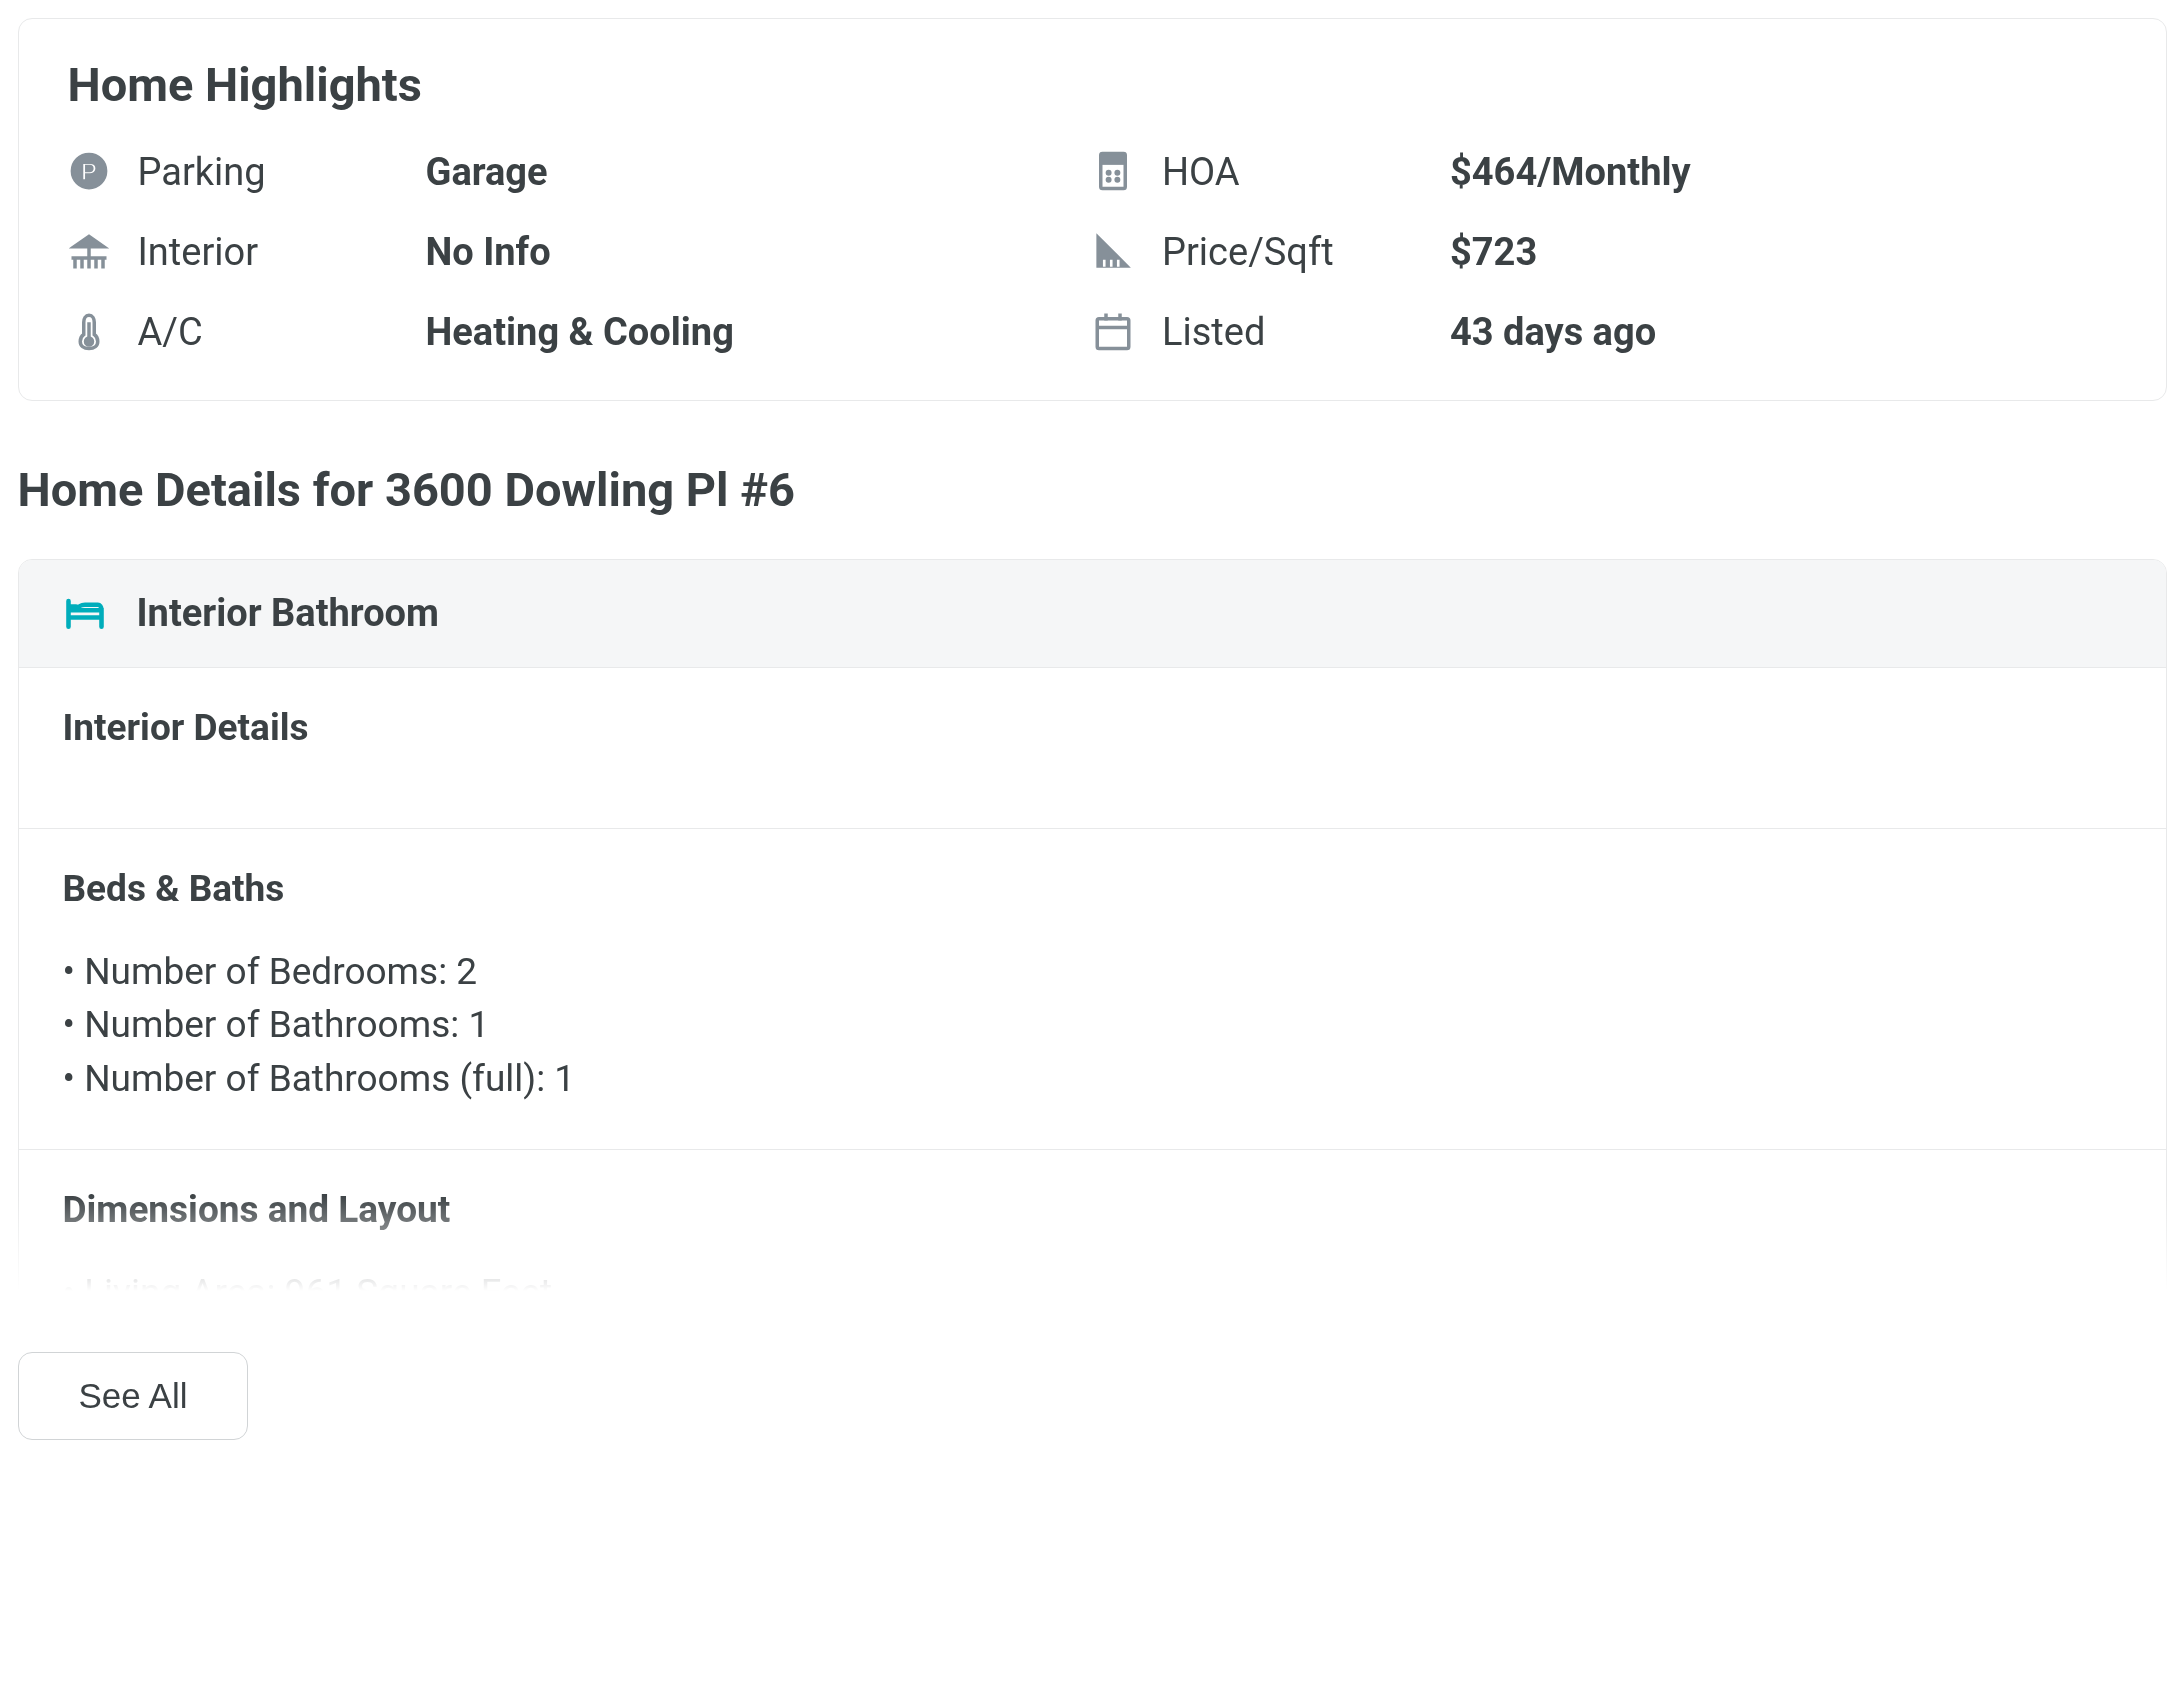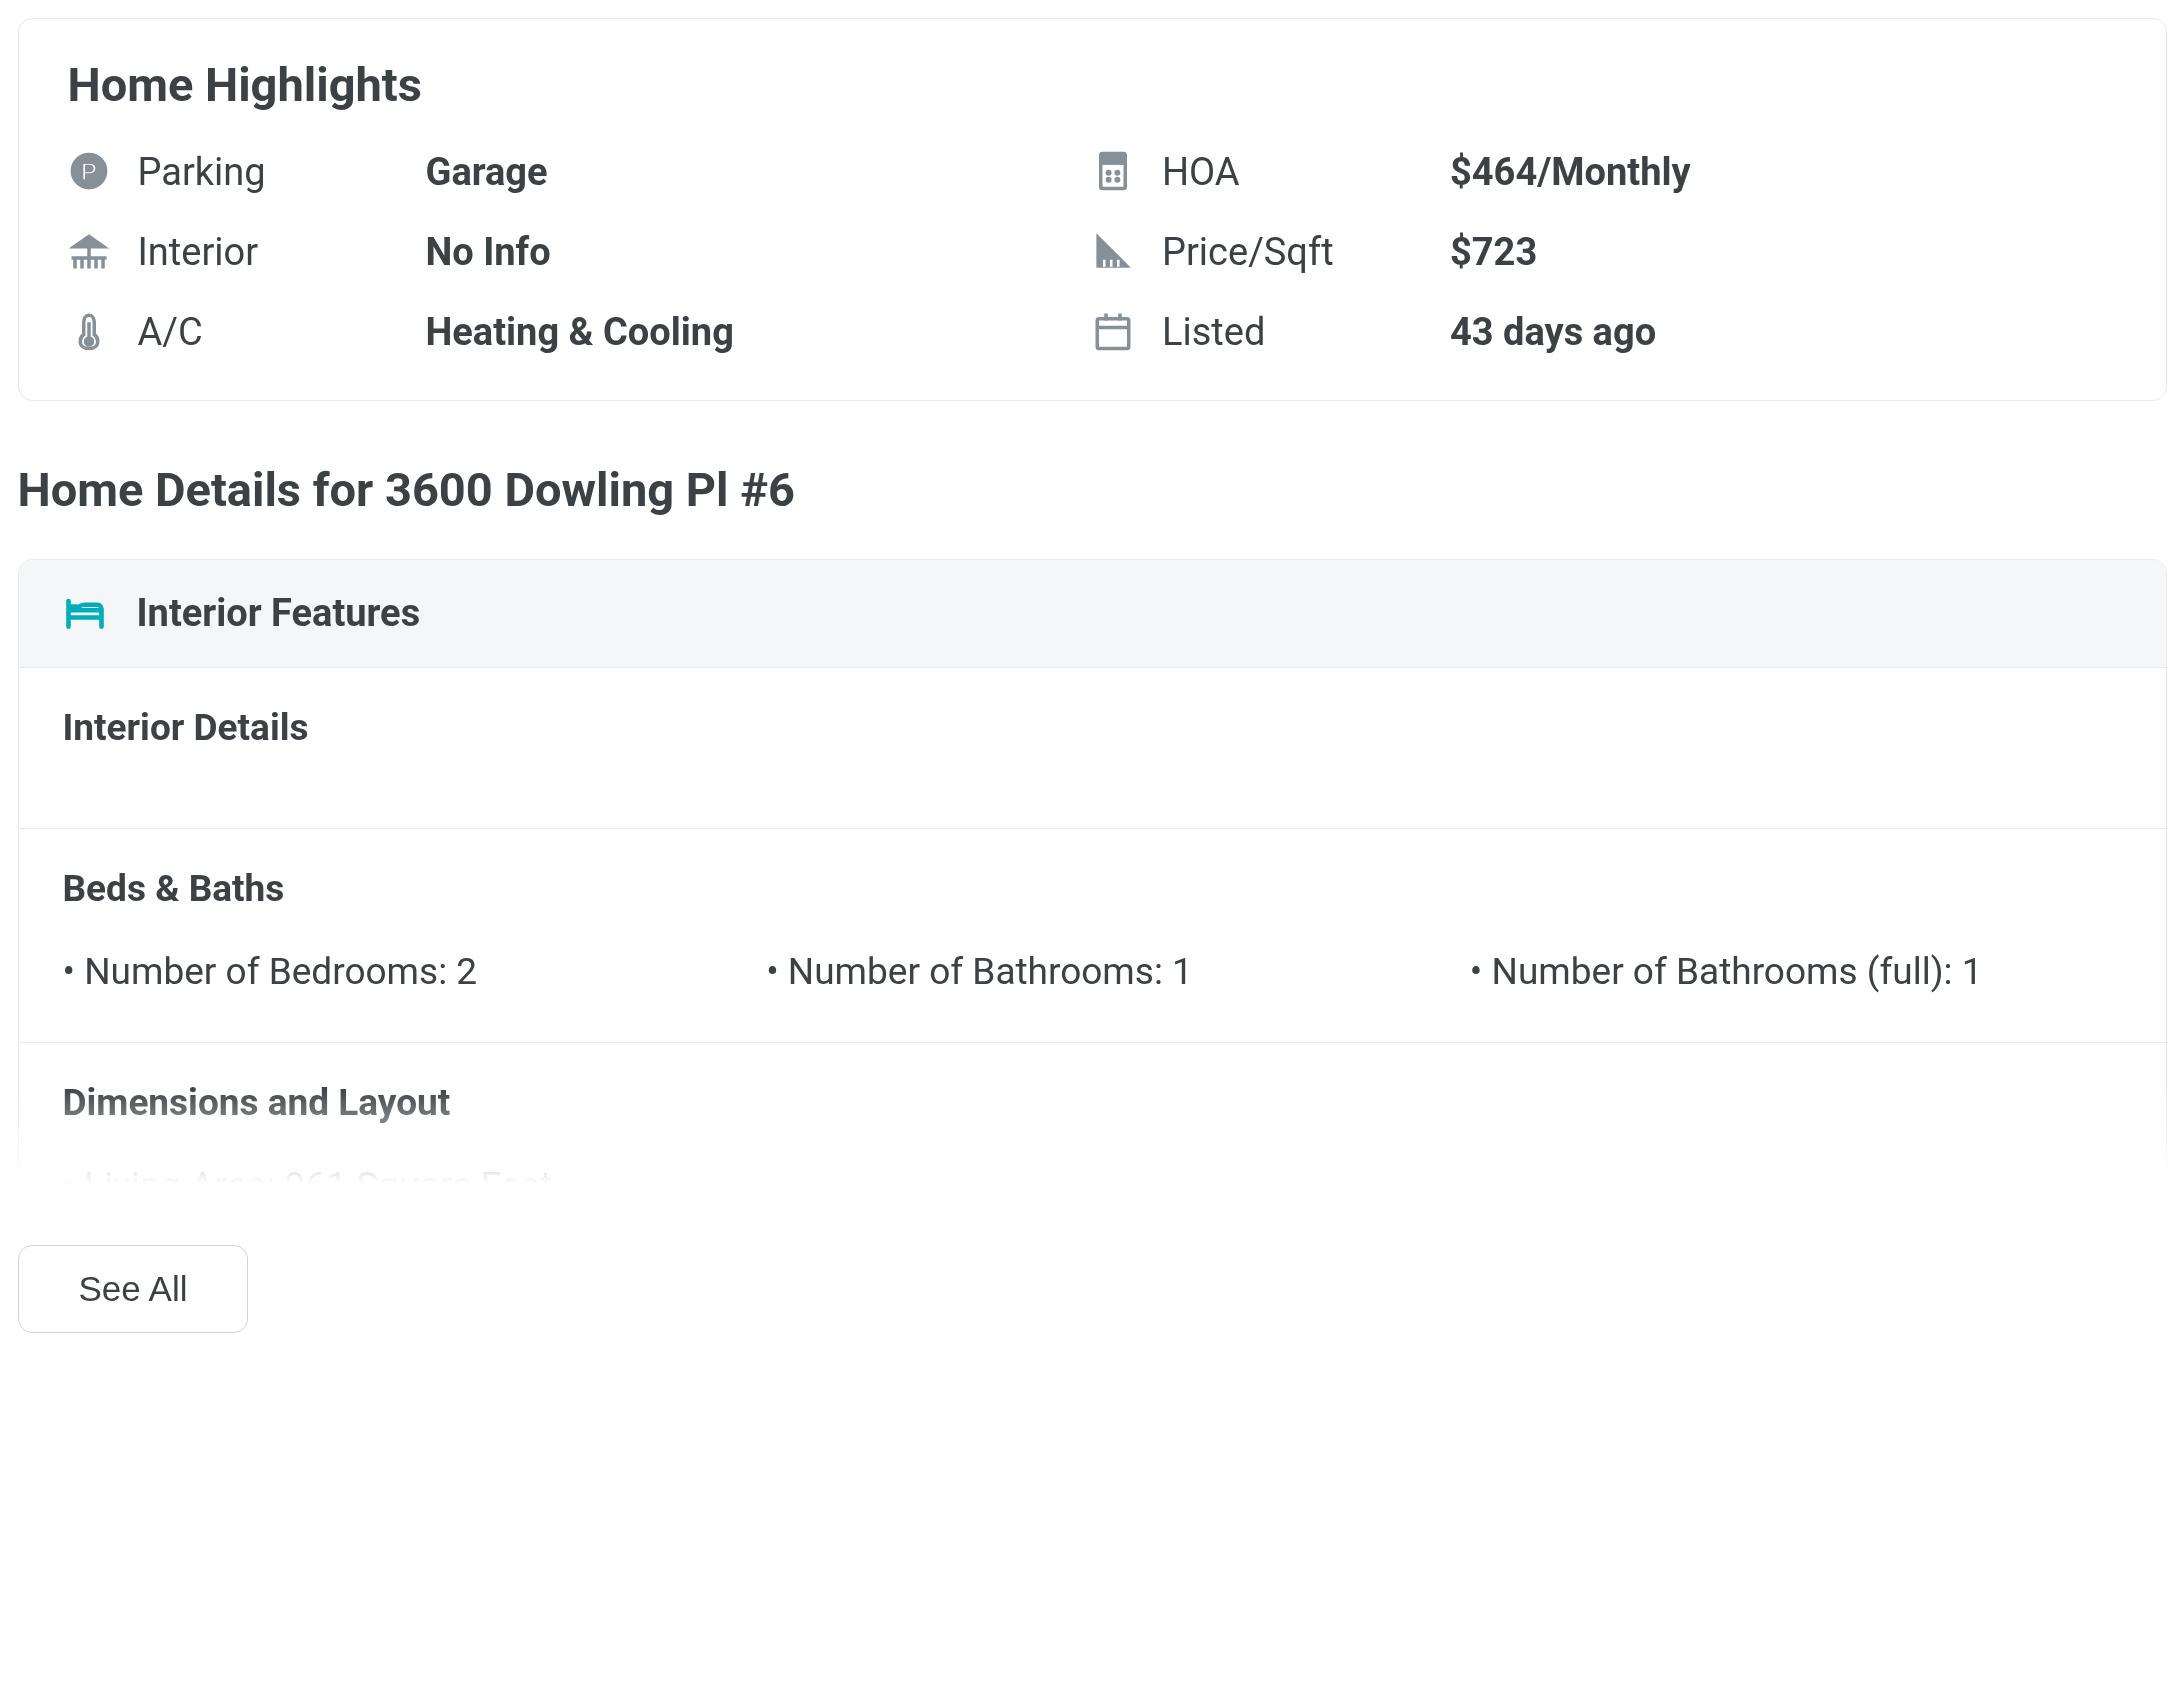--- a/index.html
+++ b/index.html
@@ -80,21 +80,21 @@
   }
   .subsection:last-child { border-bottom: none; }
   .subsection-title {
     font-size: 37px;
     font-weight: 700;
     color: #3b4144;
     margin-bottom: 35px;
   }
   .bullet-row {
     display: grid;
-    grid-template-columns: 1fr 1fr 1fr;
+    grid-template-columns: 1fr;
     column-gap: 52px;
   }
   .bullet-row.two { grid-template-columns: 0.9fr 1.2fr 0.9fr; }
   .bullet {
     font-size: 37px;
     color: #3b4144;
     line-height: 1.45;
   }
   .bullet::before {
     content: "• ";
@@ -211,21 +211,21 @@
 <h2 class="section-title">Home Details for 3600 Dowling Pl #6</h2>
 
 <div class="fade-wrap">
 <div class="features-card">
   <div class="features-header">
     <span>
       <svg class="features-header-icon" viewBox="0 0 24 24">
             <path d="M3 6 L3 20 M3 15 L21 15 L21 20 M3 11 L7 11 C8 11 8 9 7 9 L3 9 Z M8 11 L21 11 L21 15 M8 11 C8 9 10 8 12 8 L19 8 C20 8 21 9 21 11" fill="none" stroke="#00adbb" stroke-width="2.5" stroke-linecap="round"></path>
           </svg>
     </span>
-    <span class="features-header-title">Interior Features</span>
+    <span class="features-header-title">Interior Bathroom</span>
   </div>
 
   <div class="subsection">
     <div class="subsection-title">Interior Details</div>
   </div>
 
   <div class="subsection">
     <div class="subsection-title">Beds &amp; Baths</div>
     <div class="bullet-row">
       <div class="bullet">Number of Bedrooms: 2</div>

